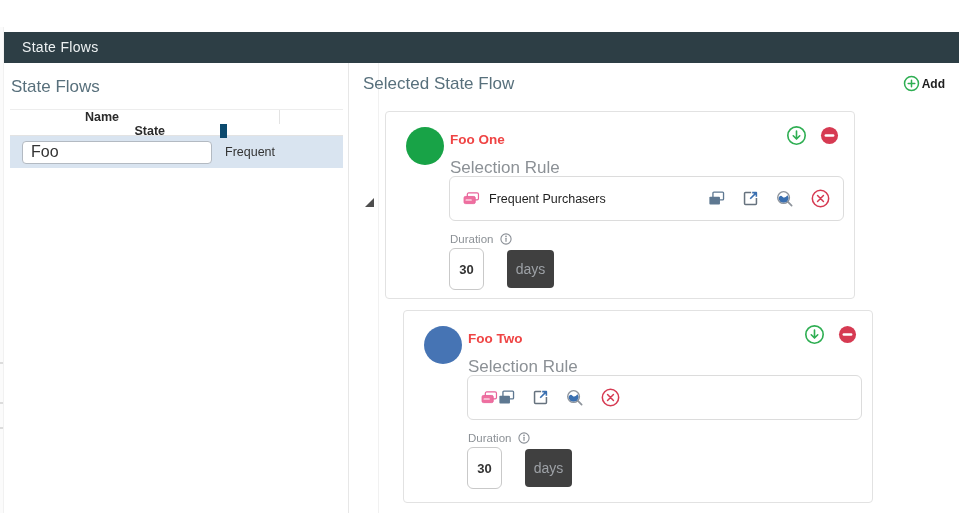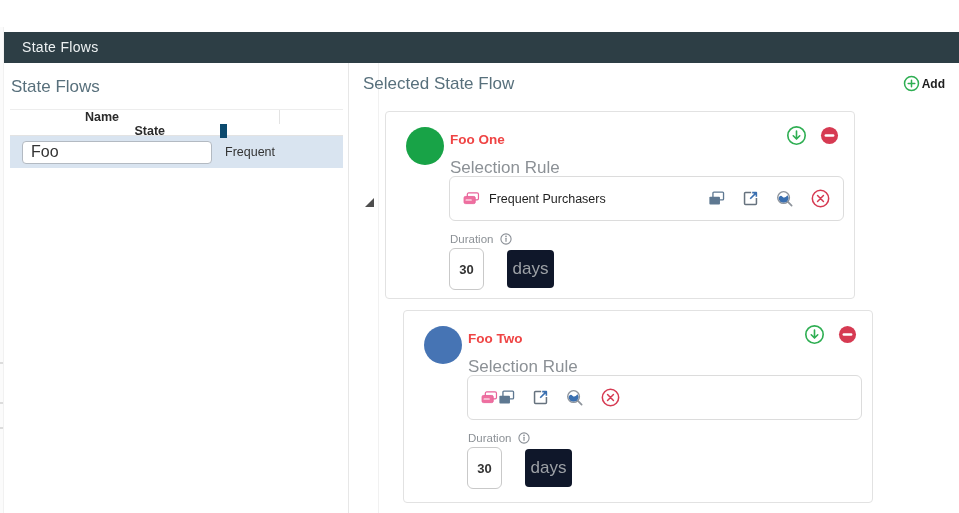--- a/index.html
+++ b/index.html
@@ -45,21 +45,21 @@
   .card-title { position:absolute; left:64px; top:20px; font-size:13.5px; font-weight:bold; color:#ef4444; }
   .card-actions { position:absolute; right:15px; top:13px; display:flex; align-items:center; gap:13px; }
   .icon-btn { display:flex; align-items:center; cursor:pointer; background:none; border:none; padding:0; }
   .rule-label { position:absolute; left:64px; top:46px; font-size:17px; color:#8c9196; }
   .rule-box { position:absolute; left:63px; top:64px; width:395px; height:45px; border:1px solid #dcdcdc; border-radius:6px; display:flex; align-items:center; padding:0 13px; background:#fff; }
   .rule-name { margin-left:9px; font-size:12.5px; color:#1f1f1f; flex:1; }
   .rule-icons { display:flex; align-items:center; gap:17px; }
   .duration-row { position:absolute; left:64px; top:121px; display:flex; align-items:center; gap:7px; }
   .duration-label { font-size:11.5px; color:#8c9196; }
   .duration-input { position:absolute; left:63px; top:136px; width:35px; height:42px; border:1px solid #c9c9c9; border-radius:6px; text-align:center; font-size:13px; font-weight:bold; color:#333; background:#fff; font-family:"Liberation Sans", sans-serif; }
-  .duration-unit { position:absolute; left:121px; top:138px; width:47px; height:38px; background:#0f172a; border-radius:4px; color:#9da1a6; font-size:17px; display:flex; align-items:center; justify-content:center; }
+  .duration-unit { position:absolute; left:121px; top:138px; width:47px; height:38px; background:#404040; border-radius:4px; color:#9da1a6; font-size:14px; display:flex; align-items:center; justify-content:center; }
 </style>
 </head>
 <body>
 
 <div class="root">
 
   <div class="edge-strip">
     <span class="edge-tick" style="top:335px"></span>
     <span class="edge-tick" style="top:375px"></span>
     <span class="edge-tick" style="top:400px"></span>

